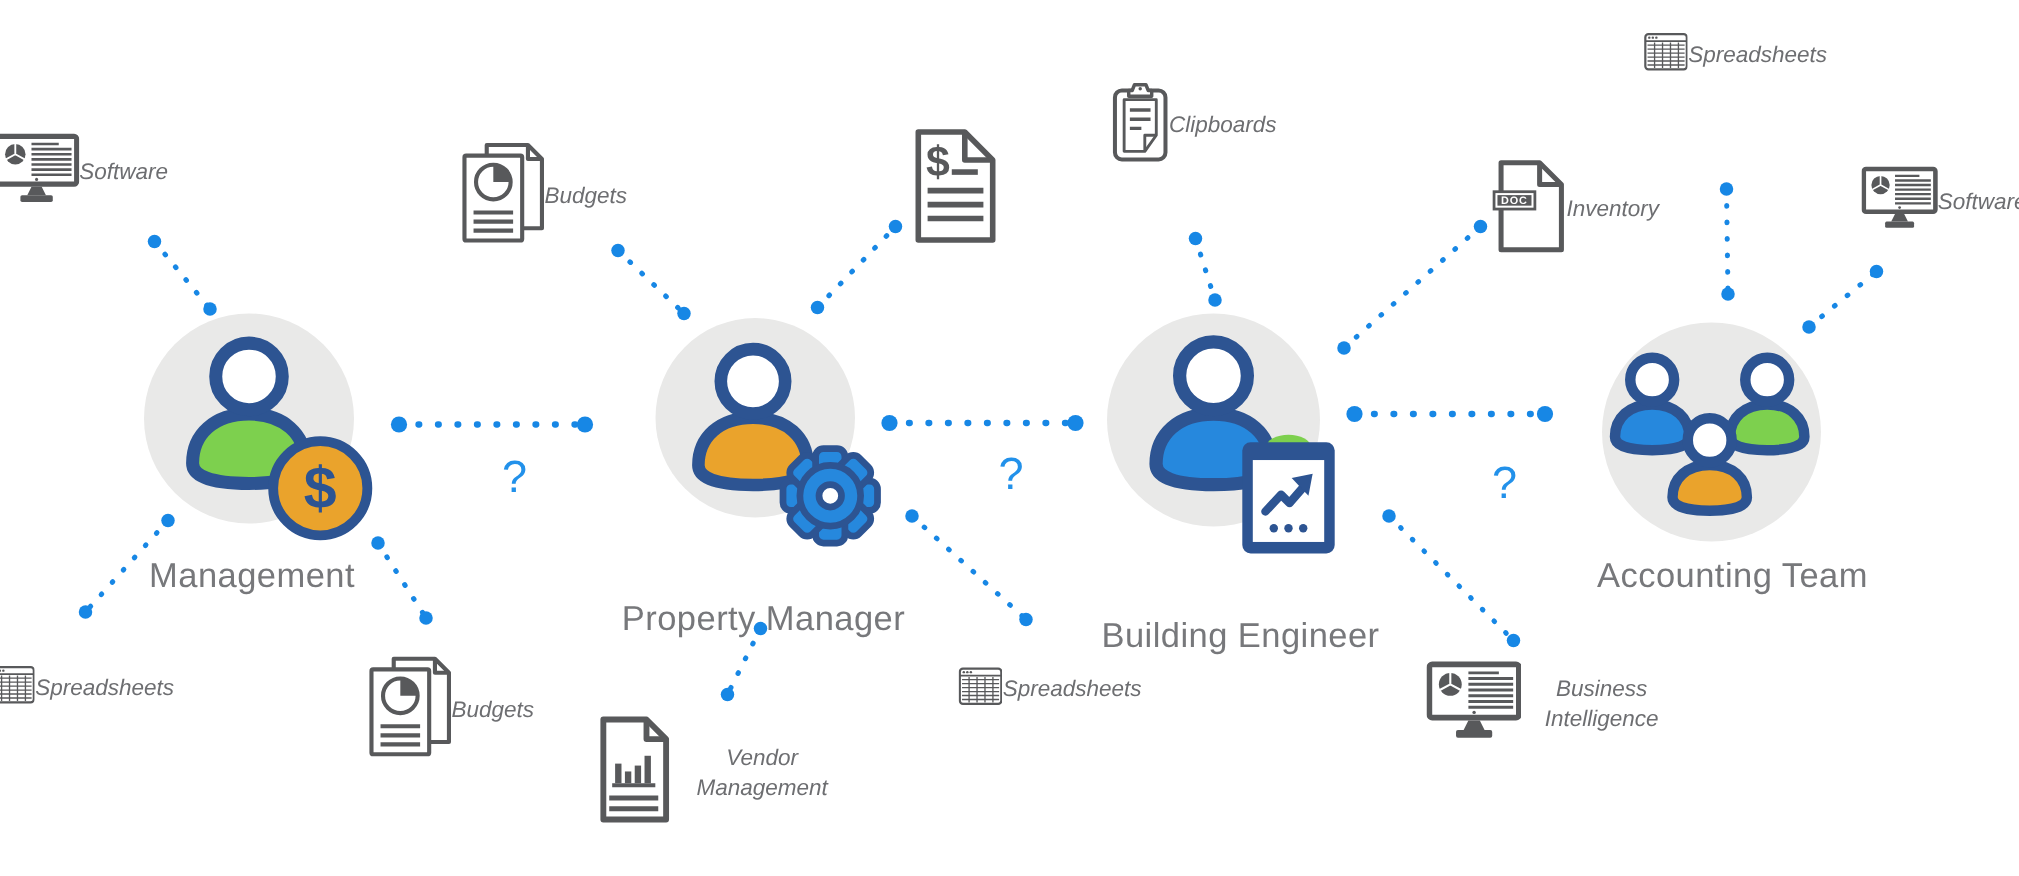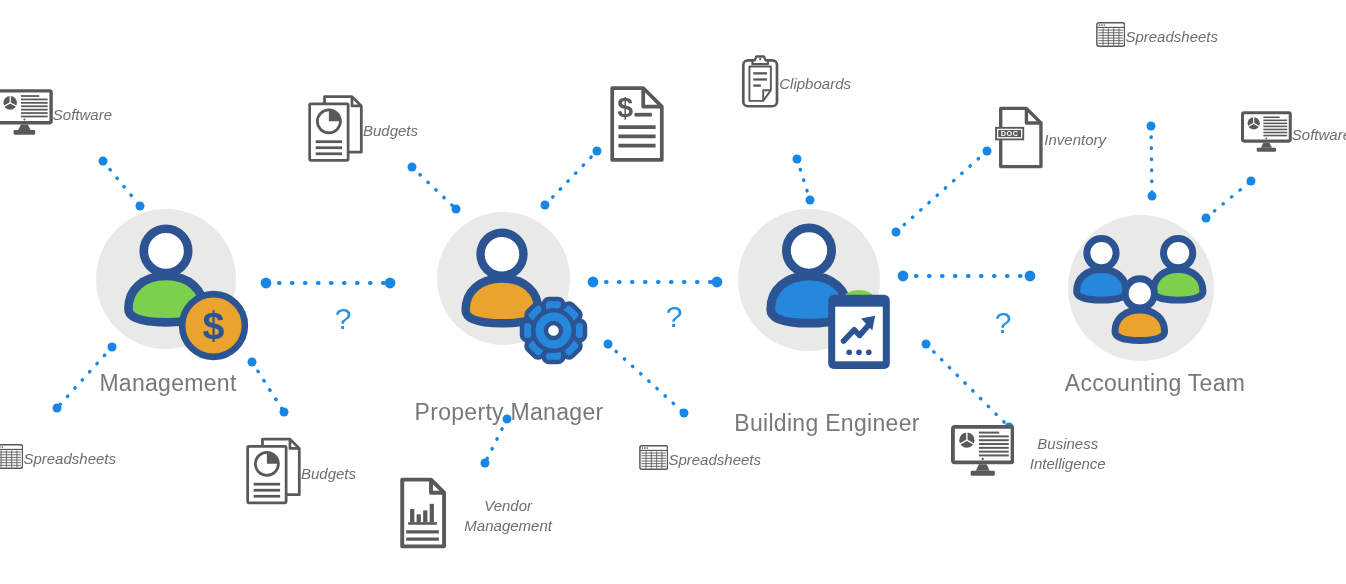--- a/index.html
+++ b/index.html
@@ -329,21 +329,21 @@
     <svg width="58" height="71" viewBox="0 0 90 110">
       <path d="M12,3 L58,3 L84,29 L84,107 L12,107 Z" fill="#ffffff" stroke="#58595b" stroke-width="6" stroke-linejoin="round"></path>
       <path d="M58,3 L58,29 L84,29" fill="none" stroke="#58595b" stroke-width="6" stroke-linejoin="round"></path>
       <rect x="2" y="36" width="52" height="24" fill="#58595b"></rect>
       <rect x="6.5" y="40.5" width="43" height="15" fill="none" stroke="#ffffff" stroke-width="2.4"></rect>
       <text x="28" y="52.5" text-anchor="middle" font-size="13" font-weight="bold" fill="#ffffff" letter-spacing="1">DOC</text>
     </svg>
     <div class="tool-label">Inventory</div>
   </div>
 
-  <div class="tool" style="left:951px;top:416px;width:170px;">
+  <div class="tool" style="left:951px;top:432px;width:170px;">
     <svg width="84" height="70" viewBox="0 0 100 82">
       <rect x="3" y="3" width="94" height="56" rx="3" fill="#ffffff" stroke="#58595b" stroke-width="6"></rect>
       <circle cx="25" cy="24" r="12" fill="#58595b"></circle>
       <path d="M25,24 L25,11 M25,24 L36,30 M25,24 L14,30" stroke="#ffffff" stroke-width="2.2" fill="none"></path>
       <g stroke="#58595b" stroke-width="3.1">
         <line x1="44" y1="12" x2="76" y2="12"></line>
           <line x1="44" y1="18" x2="91" y2="18"></line>
         <line x1="44" y1="24" x2="91" y2="24"></line>
           <line x1="44" y1="30" x2="91" y2="30"></line>
         <line x1="44" y1="36" x2="91" y2="36"></line>

